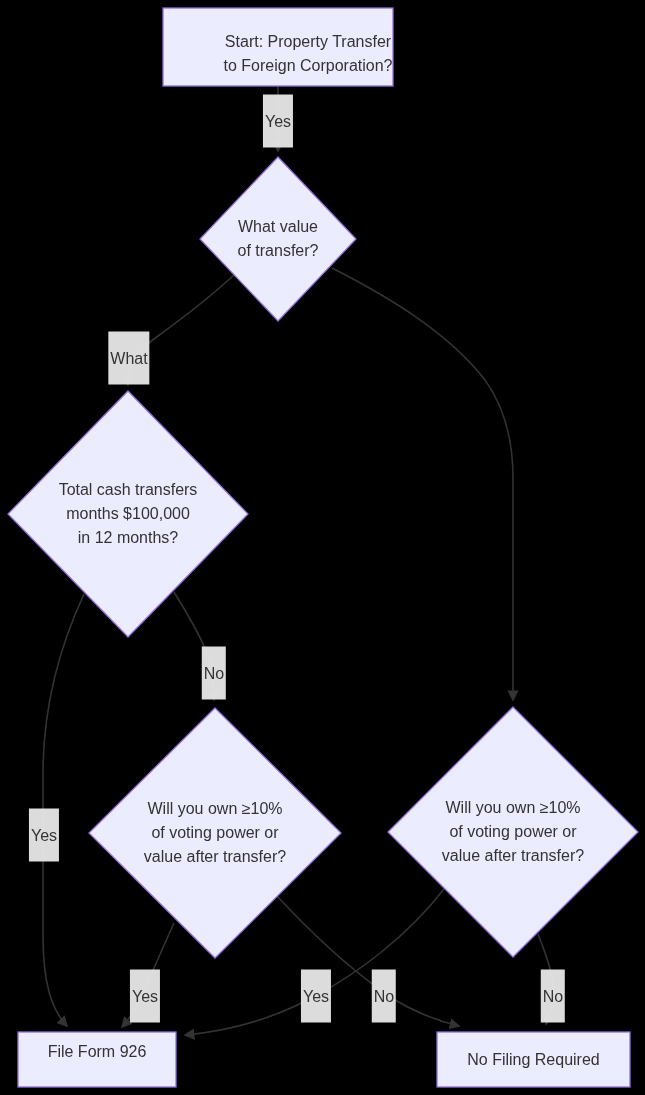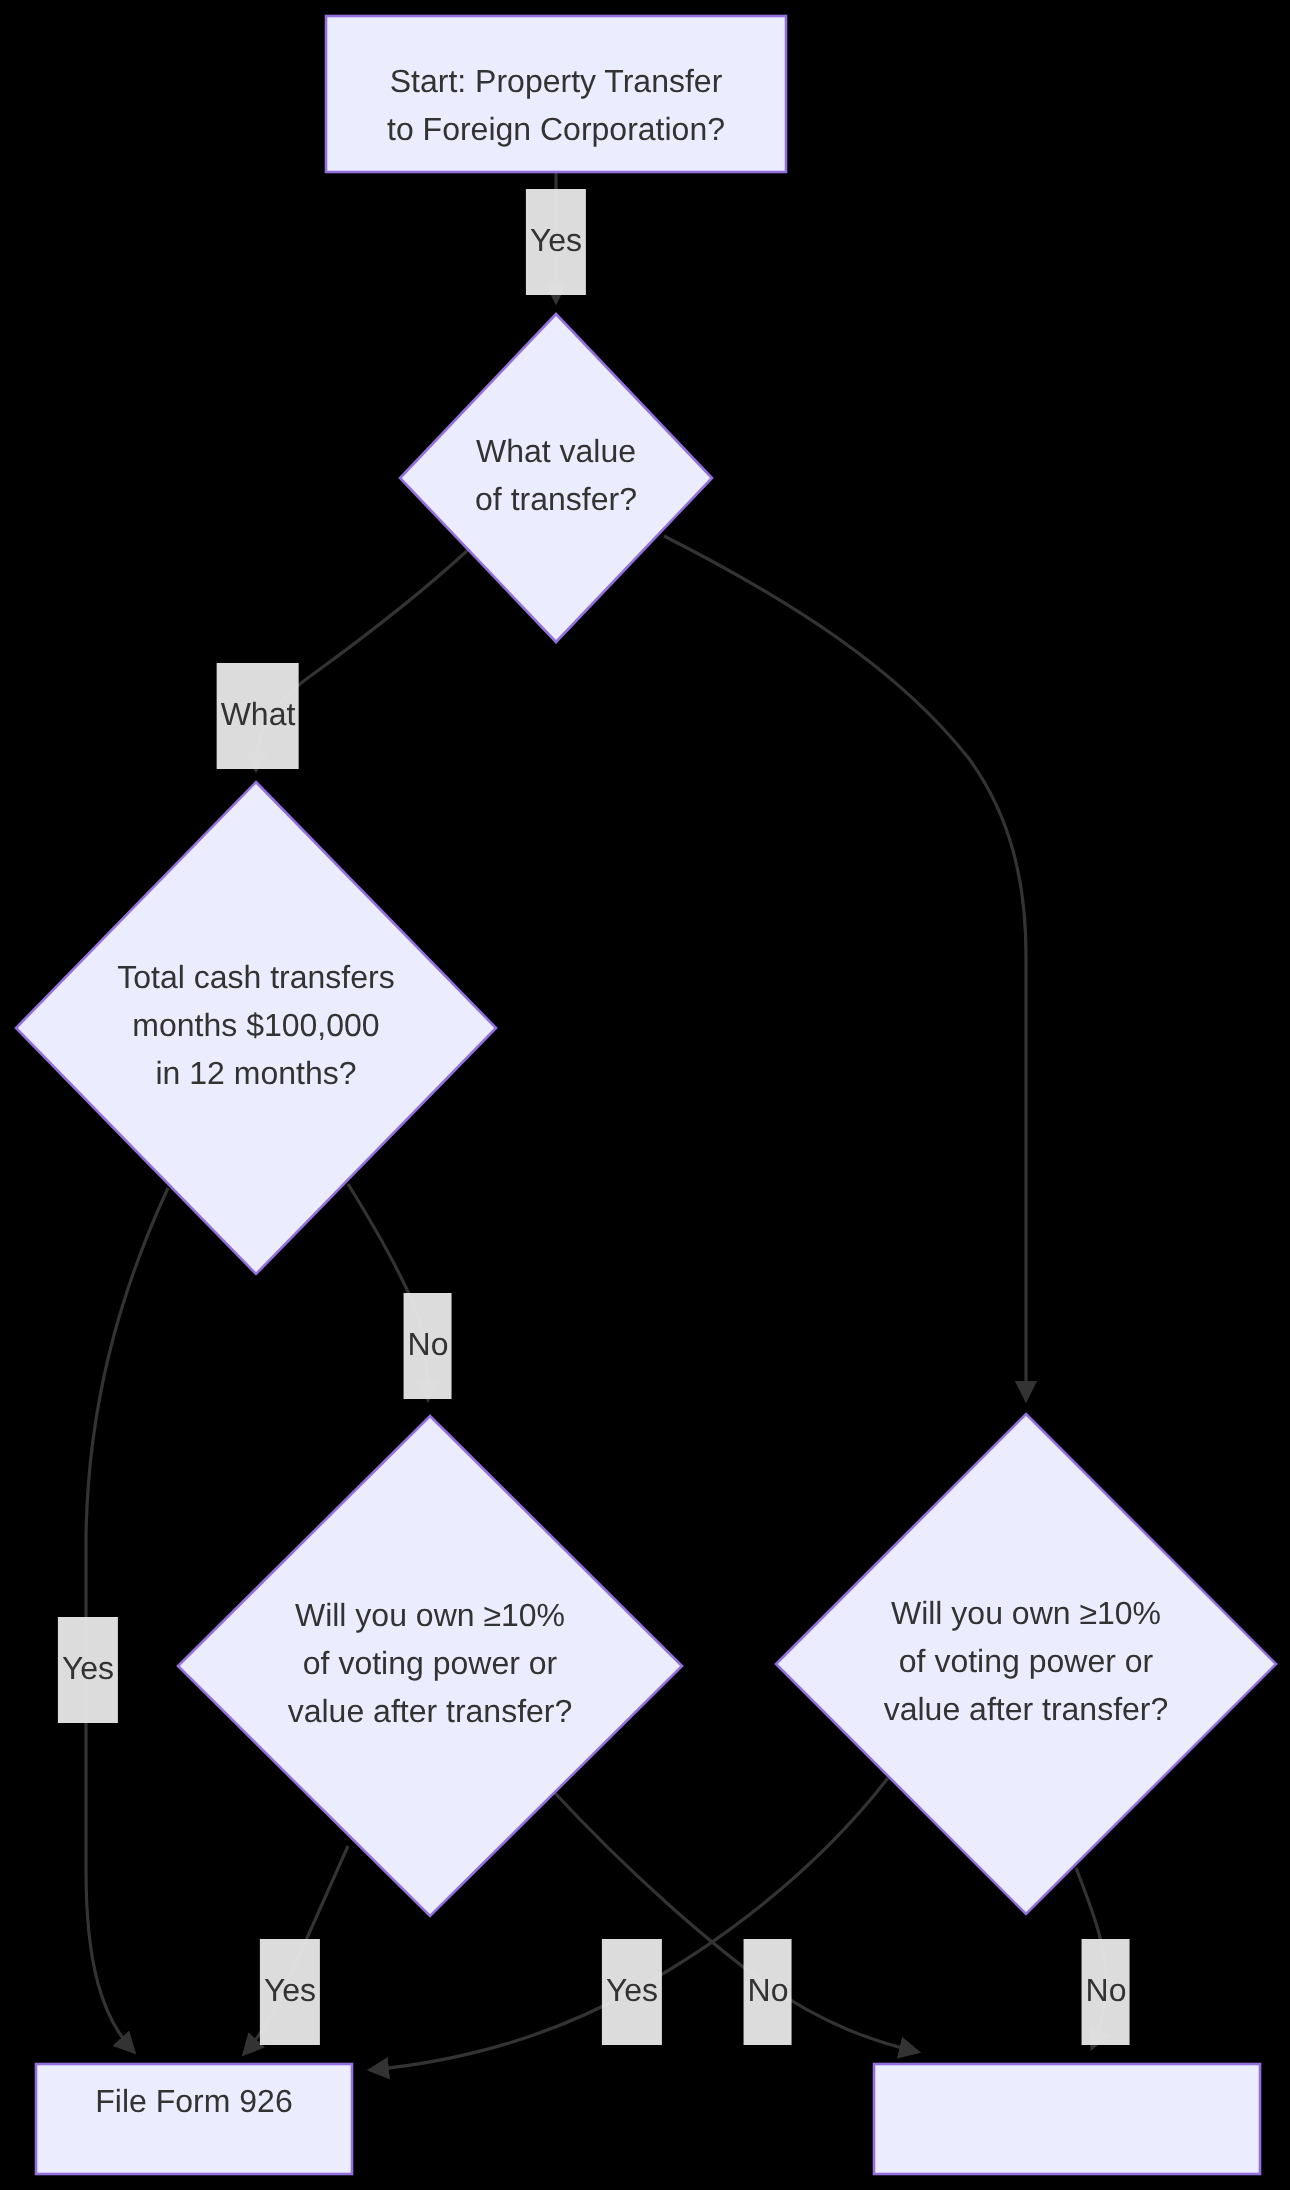--- a/index.html
+++ b/index.html
@@ -74,21 +74,21 @@
       <rect class="node-rect" x="163" y="8" width="230" height="78"></rect>
       <polygon class="node-diamond" points="278,157 356,239 278,321 200,239"></polygon>
       <polygon class="node-diamond" points="128,391 248,514 128,637 8,514"></polygon>
       <polygon class="node-diamond" points="215,708 341,833 215,958 89,833"></polygon>
       <polygon class="node-diamond" points="513,707 638,832 513,957 388,832"></polygon>
       <rect class="node-rect" x="18" y="1032" width="158" height="55"></rect>
       <rect class="node-rect" x="437" y="1032" width="193" height="55"></rect>
     </g>
   </svg>
 
-  <div class="node-label" style="left:163px; top:8px; width:230px; height:92px;">
+  <div class="node-label" style="left:163px; top:8px; width:230px; height:92px;padding-left:30px;">
     <span>Start: Property Transfer</span>
     <span>to Foreign Corporation?</span>
   </div>
 
   <div class="node-label" style="left:198px; top:157px; width:160px; height:164px;">
     <span>What value</span>
     <span>of transfer?</span>
   </div>
 
   <div class="node-label" style="left:8px; top:391px; width:240px; height:246px;">
@@ -106,20 +106,23 @@
   <div class="node-label" style="left:388px; top:707px; width:250px; height:250px;">
     <span>Will you own ≥10%</span>
     <span>of voting power or</span>
     <span>value after transfer?</span>
   </div>
 
   <div class="node-label" style="left:18px; top:1032px; width:158px; height:40px;">
     <span>File Form 926</span>
   </div>
 
+  <div class="node-label" style="left:437px; top:1032px; width:193px; height:55px;">
+    <span>No Filing Required</span>
+  </div>
 
   <div class="edge-label" style="left:278px; top:121px;">Yes</div>
   <div class="edge-label" style="left:129px; top:358px;">What</div>
   <div class="edge-label" style="left:214px; top:673px;">No</div>
   <div class="edge-label" style="left:44px; top:835px;">Yes</div>
   <div class="edge-label" style="left:145px; top:996px;">Yes</div>
   <div class="edge-label" style="left:384px; top:996px;">No</div>
   <div class="edge-label" style="left:316px; top:996px;">Yes</div>
   <div class="edge-label" style="left:553px; top:996px;">No</div>
 

